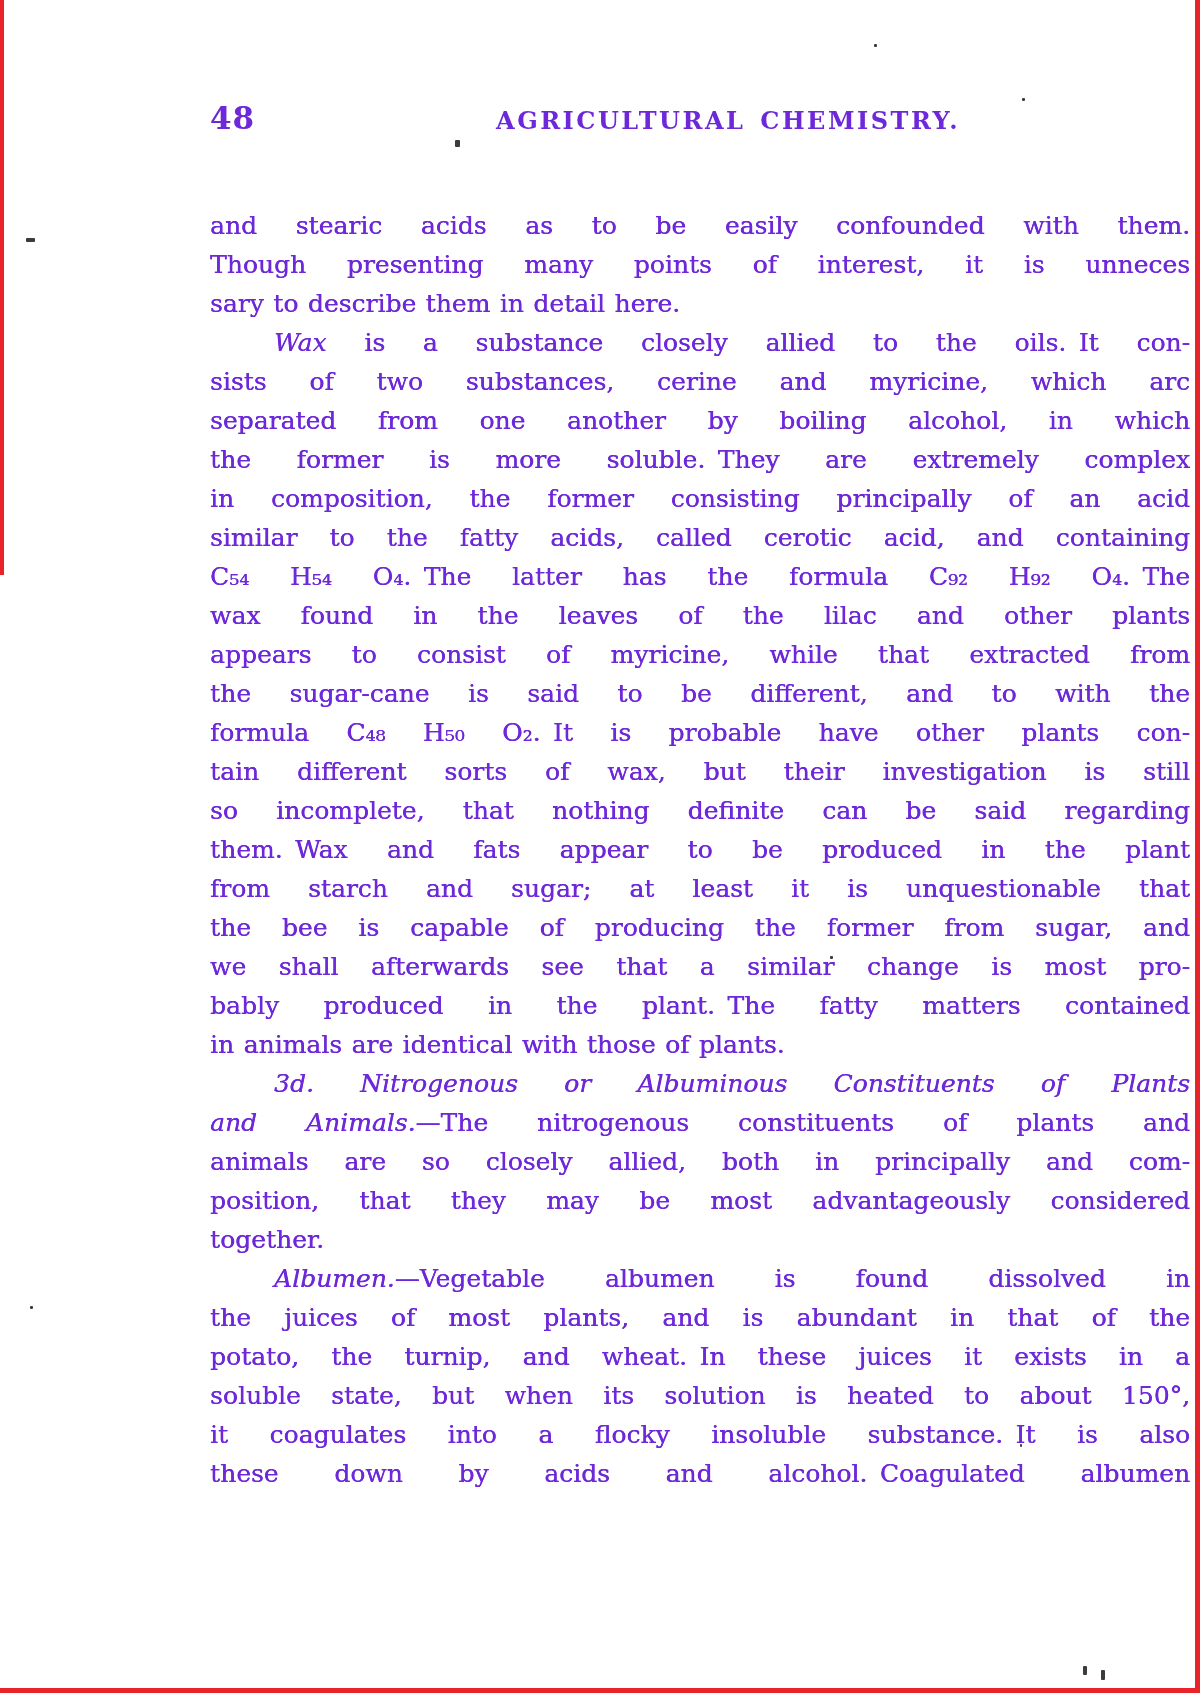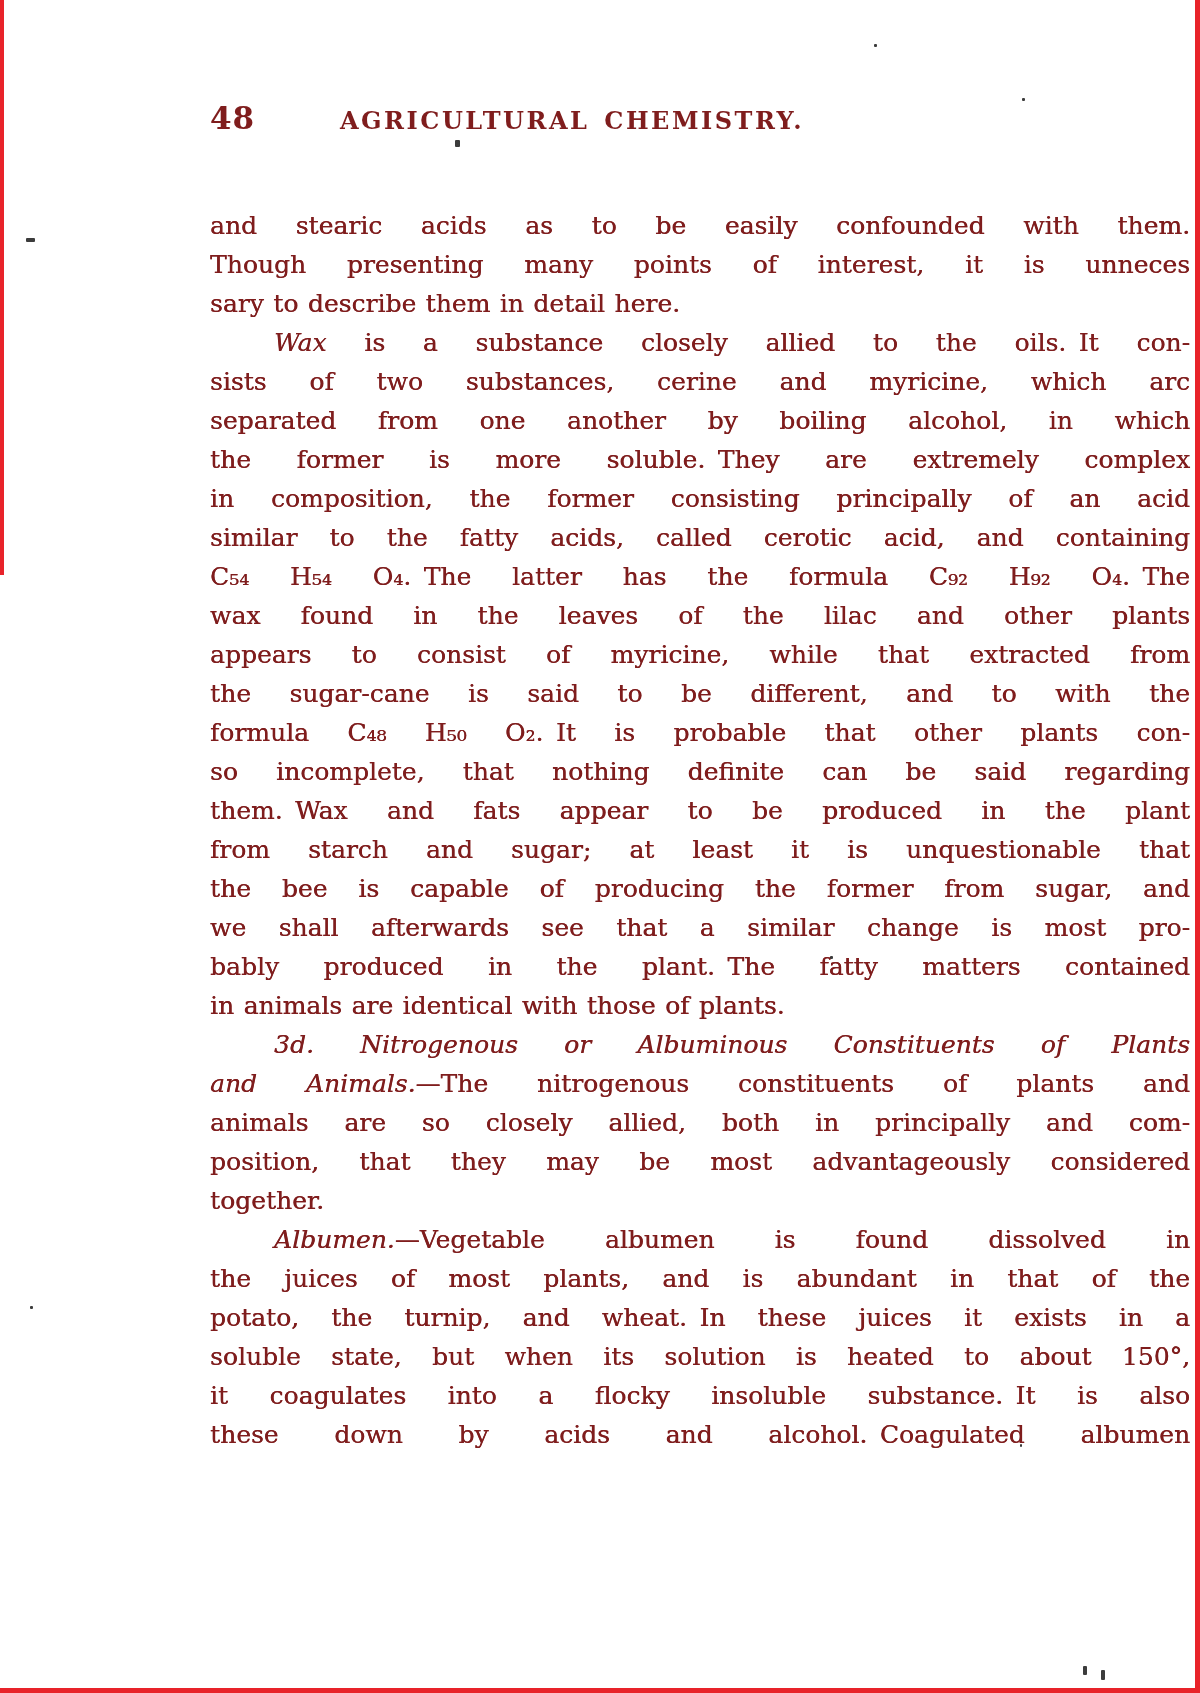--- a/index.html
+++ b/index.html
@@ -13,21 +13,21 @@
     color: #101010;
   }
   
   .header { position: absolute; top: 98px; left: 210px; width: 980px; height: 46px; }
   .page-number {
     position: absolute; left: 0; top: 2px;
     font-size: 31px; font-weight: bold; letter-spacing: 1px;
   }
   .running-head {
     position: absolute; left: 130px; width: 620px; top: 8px;
-    text-align: left;
+    text-align: right;
     font-size: 24px; font-weight: bold; letter-spacing: 2.5px;
     word-spacing: 4px;
   }
   
   .text-block {
     position: absolute; left: 210px; top: 170px; width: 980px;
     font-size: 25px; line-height: 39px;
     text-shadow: 0.35px 0 0 currentColor; 
     word-spacing: 1.5px;
     margin-top: 36px;
@@ -45,21 +45,21 @@
   .red-line { position: absolute; }
   .red-line.edge-left   { left: 0; top: 0; width: 4px; height: 575px; }
   .red-line.edge-right  { right: 0; top: 0; width: 5px; height: 1693px; }
   .red-line.edge-bottom { left: 0; bottom: 0; width: 1200px; height: 5px; }
   
   .speck { position: absolute; background: #1a1a1a; border-radius: 1px; opacity: 0.85; }
 </style>
 </head>
 <body>
 
-<div class="page" style="background: rgb(255, 255, 255); color: #7f1d1d;">
+<div class="page" style="background: rgb(255, 255, 255); color: #6d28d9;">
 
   <div class="red-line edge-left" style="background: rgb(232, 35, 42);"></div>
   <div class="red-line edge-right" style="background: rgb(232, 35, 42);"></div>
   <div class="red-line edge-bottom" style="background: rgb(232, 35, 42);"></div>
 
   <div class="header">
     <span class="page-number">48</span>
     <span class="running-head">AGRICULTURAL CHEMISTRY.</span>
   </div>
 
@@ -73,21 +73,22 @@
         <span class="line indent"><span class="italic">Wax</span><span> is a substance closely allied to the oils. It con-</span></span>
         <span class="line"><span>sists of two substances, cerine and myricine, which arc</span></span>
         <span class="line"><span>separated from one another by boiling alcohol, in which</span></span>
         <span class="line"><span>the former is more soluble. They are extremely complex</span></span>
         <span class="line"><span>in composition, the former consisting principally of an acid</span></span>
         <span class="line"><span>similar to the fatty acids, called cerotic acid, and containing</span></span>
         <span class="line"><span>C₅₄ H₅₄ O₄. The latter has the formula C₉₂ H₉₂ O₄. The</span></span>
         <span class="line"><span>wax found in the leaves of the lilac and other plants</span></span>
         <span class="line"><span>appears to consist of myricine, while that extracted from</span></span>
         <span class="line"><span>the sugar-cane is said to be different, and to with the</span></span>
-        <span class="line"><span>formula C₄₈ H₅₀ O₂. It is probable that other plants con-</span></span>
+        <span class="line"><span>formula C₄₈ H₅₀ O₂. It is probable have other plants con-</span></span>
+        <span class="line"><span>tain different sorts of wax, but their investigation is still</span></span>
         <span class="line"><span>so incomplete, that nothing definite can be said regarding</span></span>
         <span class="line"><span>them. Wax and fats appear to be produced in the plant</span></span>
         <span class="line"><span>from starch and sugar; at least it is unquestionable that</span></span>
         <span class="line"><span>the bee is capable of producing the former from sugar, and</span></span>
         <span class="line"><span>we shall afterwards see that a similar change is most pro-</span></span>
         <span class="line"><span>bably produced in the plant. The fatty matters contained</span></span>
         <span class="line last"><span>in animals are identical with those of plants.</span></span>
       </p>
       <p class="para">
         <span class="line indent"><span class="italic">3d. Nitrogenous or Albuminous Constituents of Plants</span></span>

